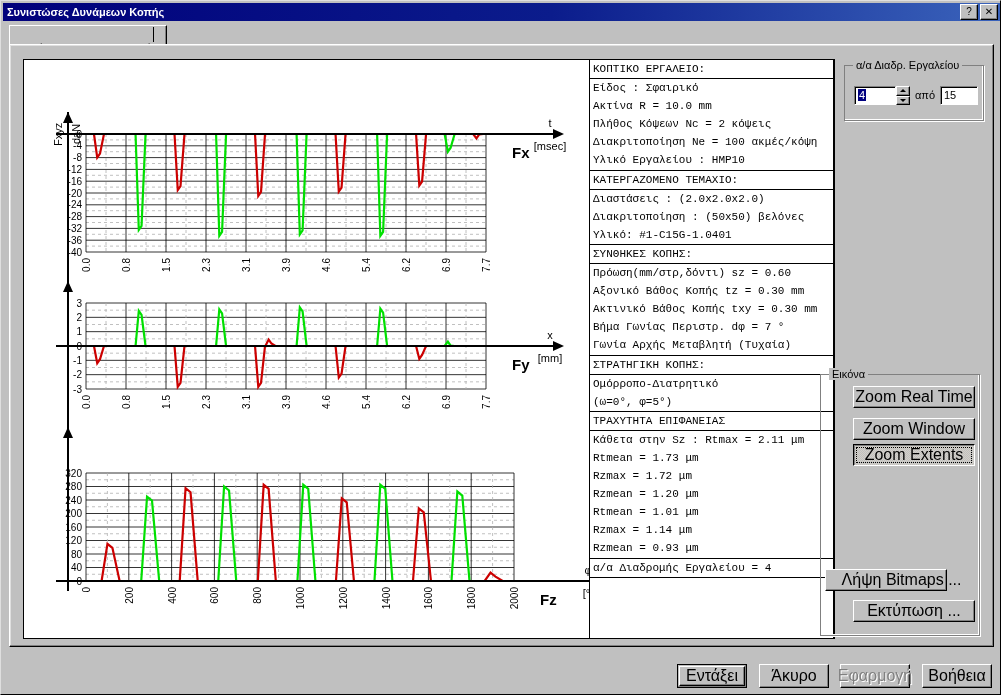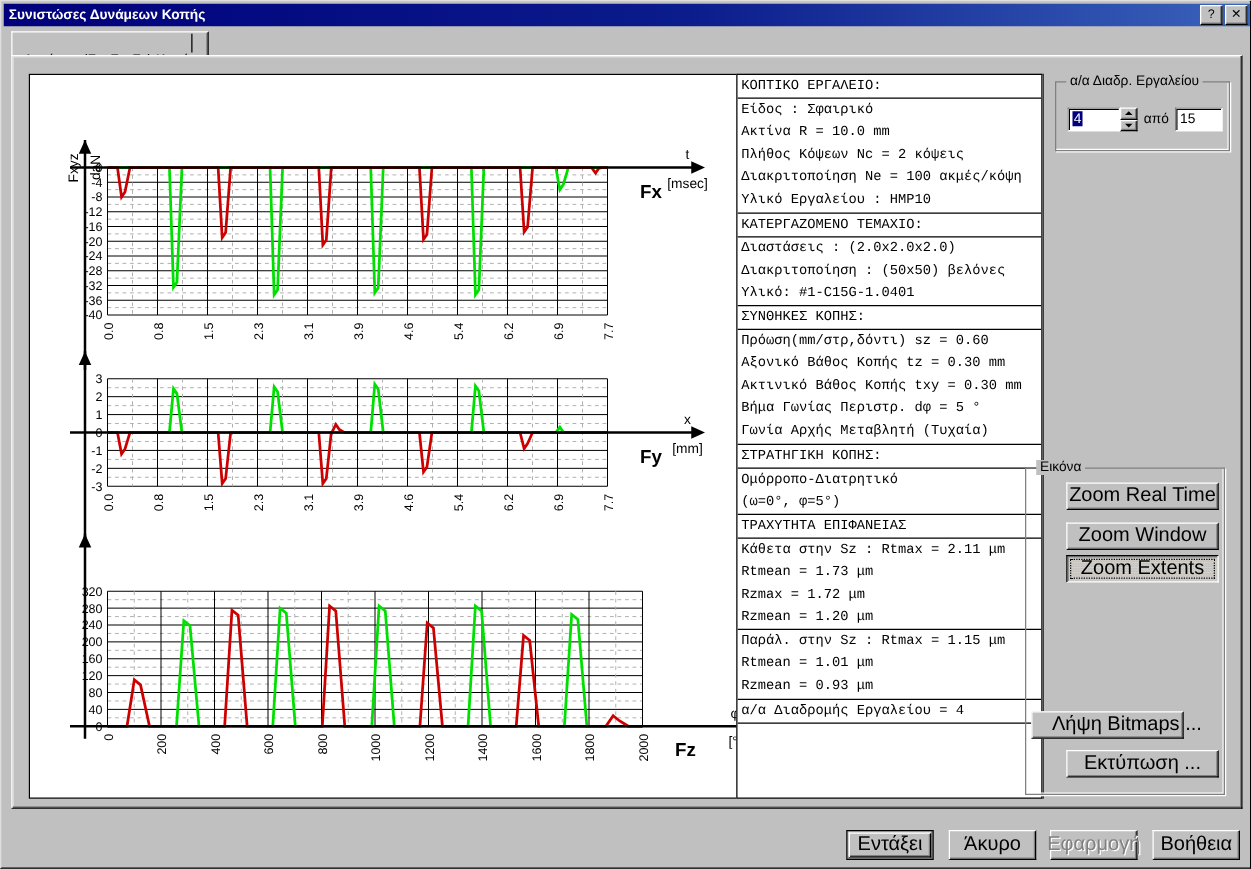--- a/index.html
+++ b/index.html
@@ -394,32 +394,32 @@
       <div class="irow">Διακριτοποίηση  Ne =  100 ακμές/κόψη</div>
       <div class="irow">Υλικό Εργαλείου   :  HMP10</div>
       <div class="irow isep">ΚΑΤΕΡΓΑΖΟΜΕΝΟ ΤΕΜΑΧΙΟ:</div>
       <div class="irow isep">Διαστάσεις        :  (2.0x2.0x2.0)</div>
       <div class="irow">Διακριτοποίηση    :  (50x50) βελόνες</div>
       <div class="irow">Υλικό: #1-C15G-1.0401</div>
       <div class="irow isep">ΣΥΝΘΗΚΕΣ ΚΟΠΗΣ:</div>
       <div class="irow isep">Πρόωση(mm/στρ,δόντι) sz  =  0.60</div>
       <div class="irow">Αξονικό Βάθος Κοπής  tz  =  0.30 mm</div>
       <div class="irow">Ακτινικό Βάθος Κοπής txy =  0.30 mm</div>
-      <div class="irow">Βήμα Γωνίας Περιστρ. dφ  =  5 °</div>
+      <div class="irow">Βήμα Γωνίας Περιστρ. dφ  =  7 °</div>
       <div class="irow">Γωνία Αρχής Μεταβλητή  (Τυχαία)</div>
       <div class="irow isep">ΣΤΡΑΤΗΓΙΚΗ ΚΟΠΗΣ:</div>
       <div class="irow isep">Ομόρροπο-Διατρητικό</div>
       <div class="irow">(ω=0°,  φ=5°)</div>
       <div class="irow isep">ΤΡΑΧΥΤΗΤΑ ΕΠΙΦΑΝΕΙΑΣ</div>
       <div class="irow isep">Κάθετα στην Sz : Rtmax   =  2.11 μm</div>
       <div class="irow">                 Rtmean  =  1.73 μm</div>
       <div class="irow">                 Rzmax   =  1.72 μm</div>
       <div class="irow">                 Rzmean  =  1.20 μm</div>
-      <div class="irow isep">Παράλ. στην Sz : Rtmax   =  1.15 μm</div>
       <div class="irow">                 Rtmean  =  1.01 μm</div>
+      <div class="irow">                 Rzmax   =  1.14 μm</div>
       <div class="irow">                 Rzmean  =  0.93 μm</div>
       <div class="irow isep">α/α Διαδρομής Εργαλείου = 4</div>
       <div class="irow isep"></div>
     </div>
 
   <div class="group" id="grp-pass">
     <span class="group-title">α/α Διαδρ. Εργαλείου</span>
     <div class="txtbox" id="spin-val"><span class="sel">4</span></div>
     <div class="spinbtns">
       <div class="spinb up">

